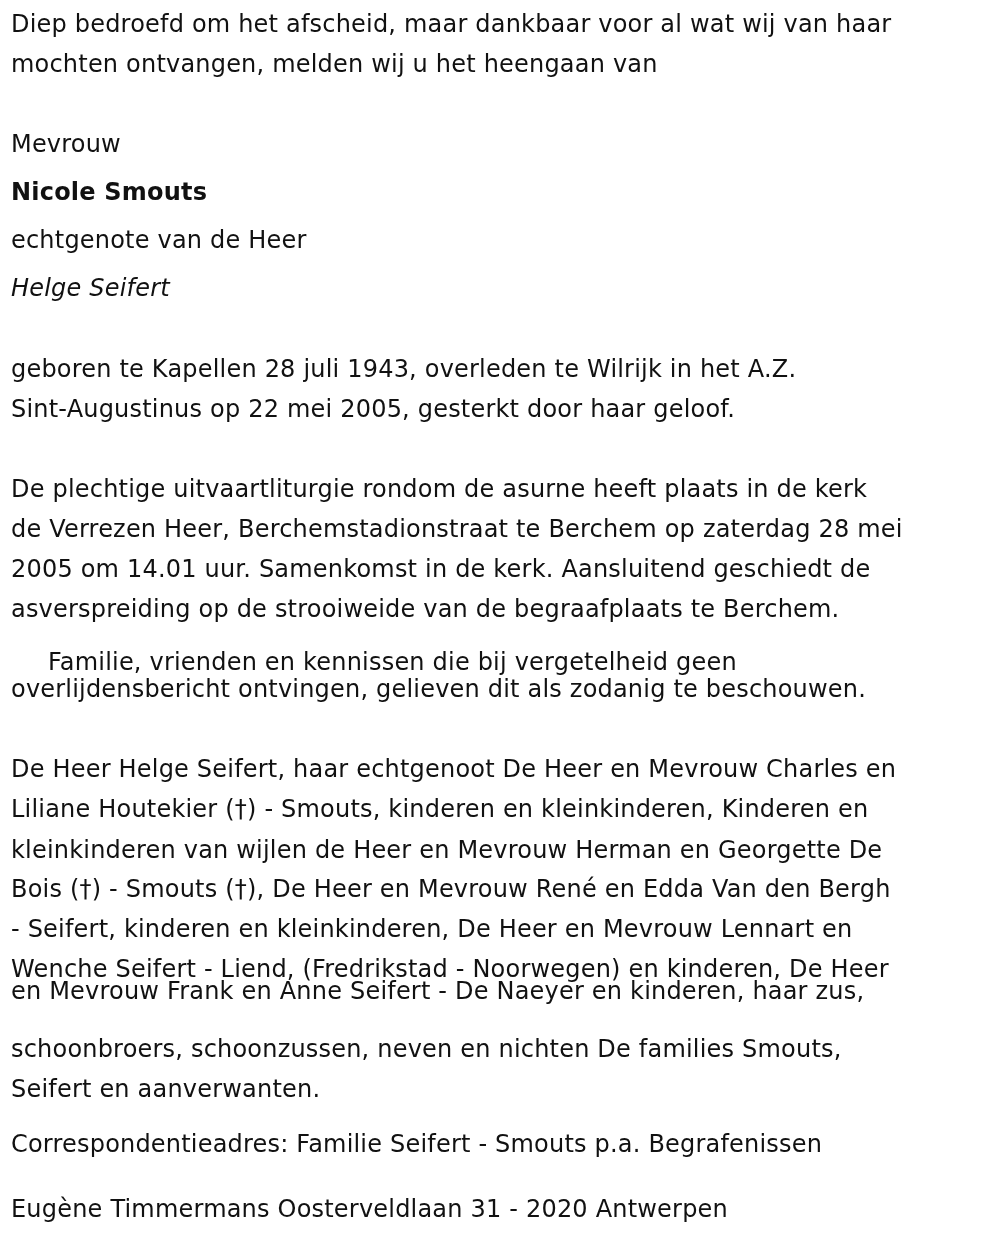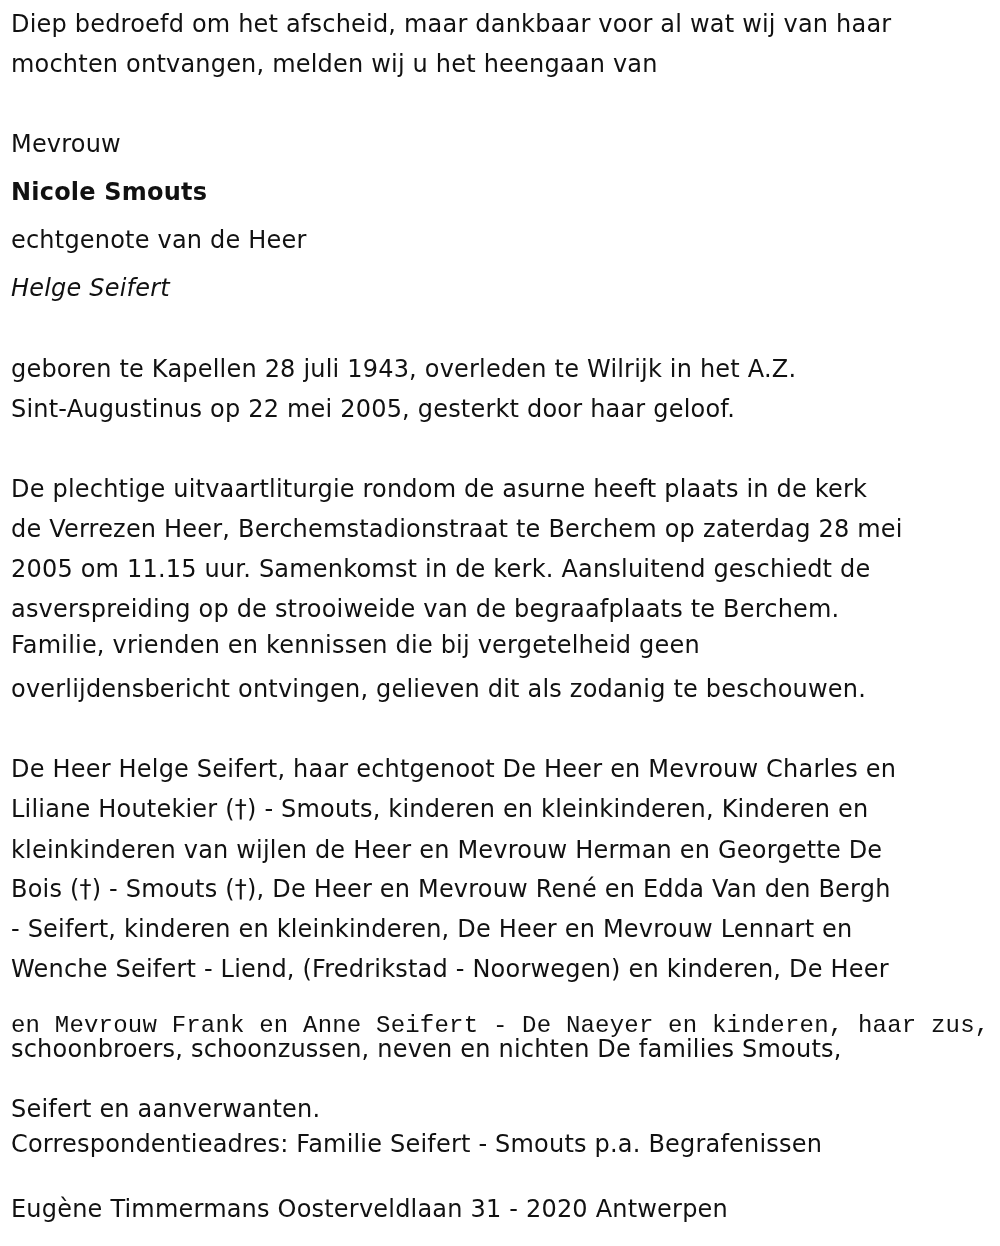--- a/index.html
+++ b/index.html
@@ -50,36 +50,36 @@
   </div>
 
   <div>
     <div class="line" style="top:349px;">geboren te Kapellen 28 juli 1943, overleden te Wilrijk in het A.Z.</div>
     <div class="line" style="top:389px;">Sint-Augustinus op 22 mei 2005, gesterkt door haar geloof.</div>
   </div>
 
   <div>
     <div class="line" style="top:469px;">De plechtige uitvaartliturgie rondom de asurne heeft plaats in de kerk</div>
     <div class="line" style="top:509px;">de Verrezen Heer, Berchemstadionstraat te Berchem op zaterdag 28 mei</div>
-    <div class="line" style="top:549px;">2005 om 11.15 uur. Samenkomst in de kerk. Aansluitend geschiedt de</div>
+    <div class="line" style="top:549px;">2005 om 14.01 uur. Samenkomst in de kerk. Aansluitend geschiedt de</div>
     <div class="line" style="top:589px;">asverspreiding op de strooiweide van de begraafplaats te Berchem.</div>
-    <div class="line" style="top:625px;">Familie, vrienden en kennissen die bij vergetelheid geen</div>
+    <div class="line" style="top:642px;margin-left:37px;">Familie, vrienden en kennissen die bij vergetelheid geen</div>
     <div class="line" style="top:669px;">overlijdensbericht ontvingen, gelieven dit als zodanig te beschouwen.</div>
   </div>
 
   <div>
     <div class="line" style="top:749px;">De Heer Helge Seifert, haar echtgenoot De Heer en Mevrouw Charles en</div>
     <div class="line" style="top:789px;">Liliane Houtekier (†) - Smouts, kinderen en kleinkinderen, Kinderen en</div>
     <div class="line" style="top:830px;">kleinkinderen van wijlen de Heer en Mevrouw Herman en Georgette De</div>
     <div class="line" style="top:869px;">Bois (†) - Smouts (†), De Heer en Mevrouw René en Edda Van den Bergh</div>
     <div class="line" style="top:909px;">- Seifert, kinderen en kleinkinderen, De Heer en Mevrouw Lennart en</div>
     <div class="line" style="top:949px;">Wenche Seifert - Liend, (Fredrikstad - Noorwegen) en kinderen, De Heer</div>
-    <div class="line" style="top:1006px;font-family:Liberation Mono, monospace;">en Mevrouw Frank en Anne Seifert - De Naeyer en kinderen, haar zus,</div>
+    <div class="line" style="top:971px;">en Mevrouw Frank en Anne Seifert - De Naeyer en kinderen, haar zus,</div>
     <div class="line" style="top:1029px;">schoonbroers, schoonzussen, neven en nichten De families Smouts,</div>
-    <div class="line" style="top:1069px;margin-top:20px;">Seifert en aanverwanten.</div>
+    <div class="line" style="top:1069px;">Seifert en aanverwanten.</div>
   </div>
 
   <div>
     <div class="line" style="top:1124px;">Correspondentieadres: Familie Seifert - Smouts p.a. Begrafenissen</div>
     <div class="line" style="top:1189px;">Eugène Timmermans Oosterveldlaan 31 - 2020 Antwerpen</div>
   </div>
 
 </div>
 
 </body></html>

